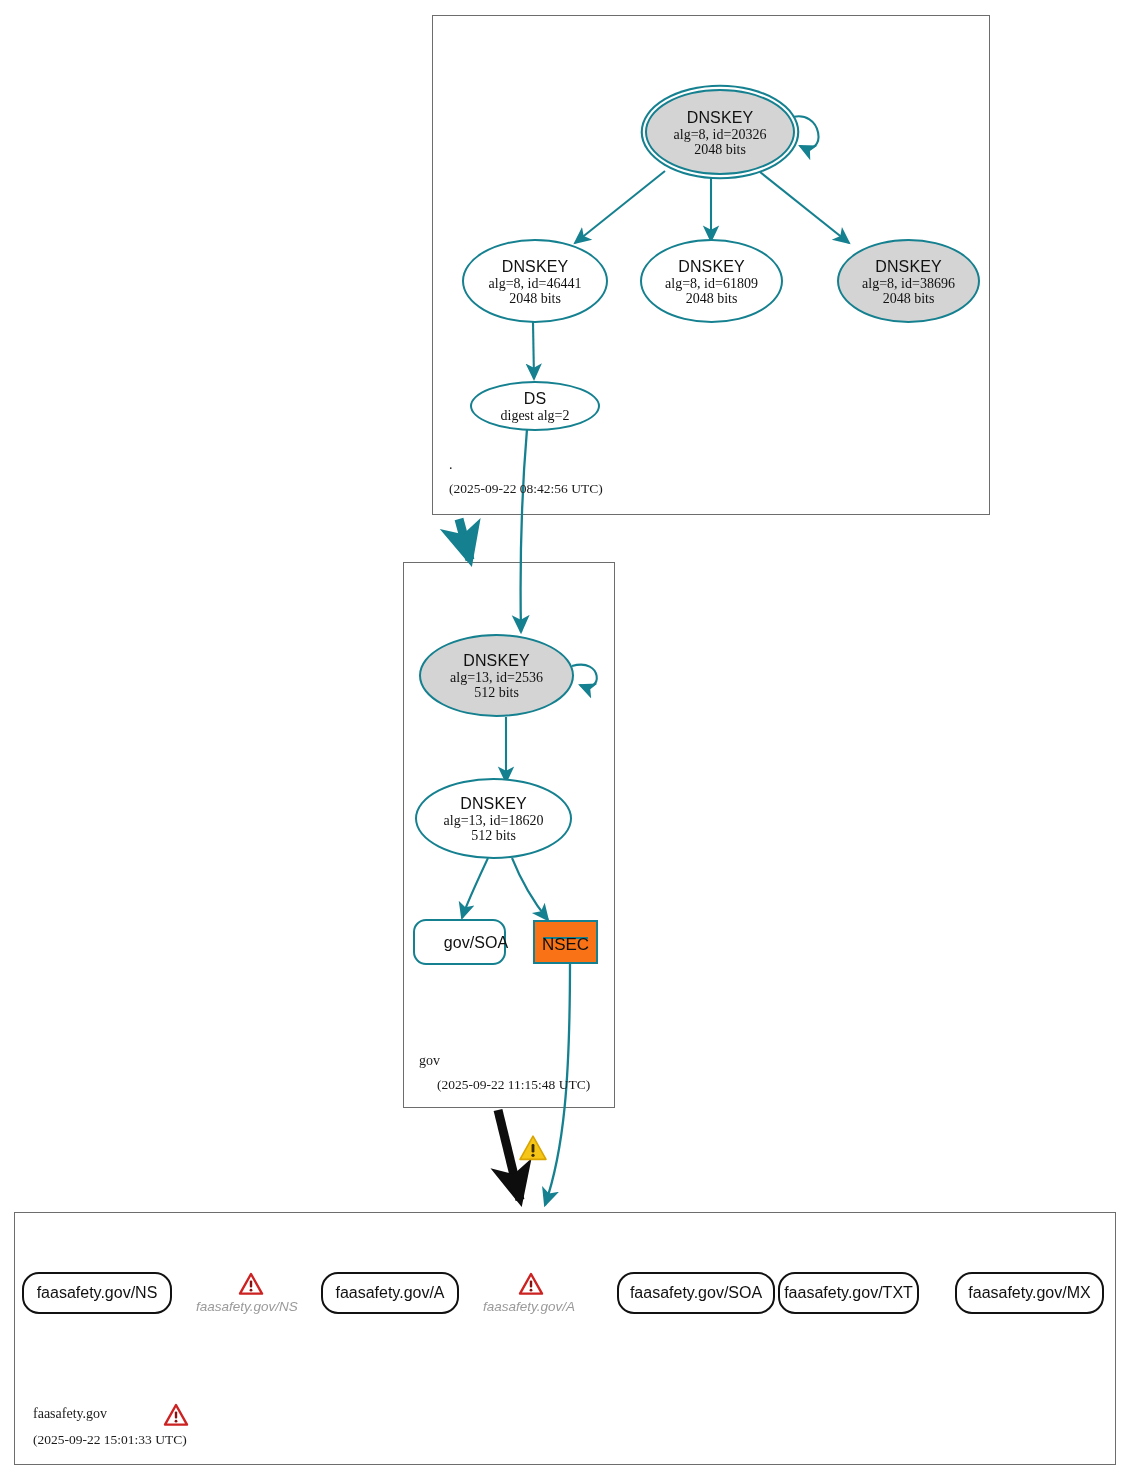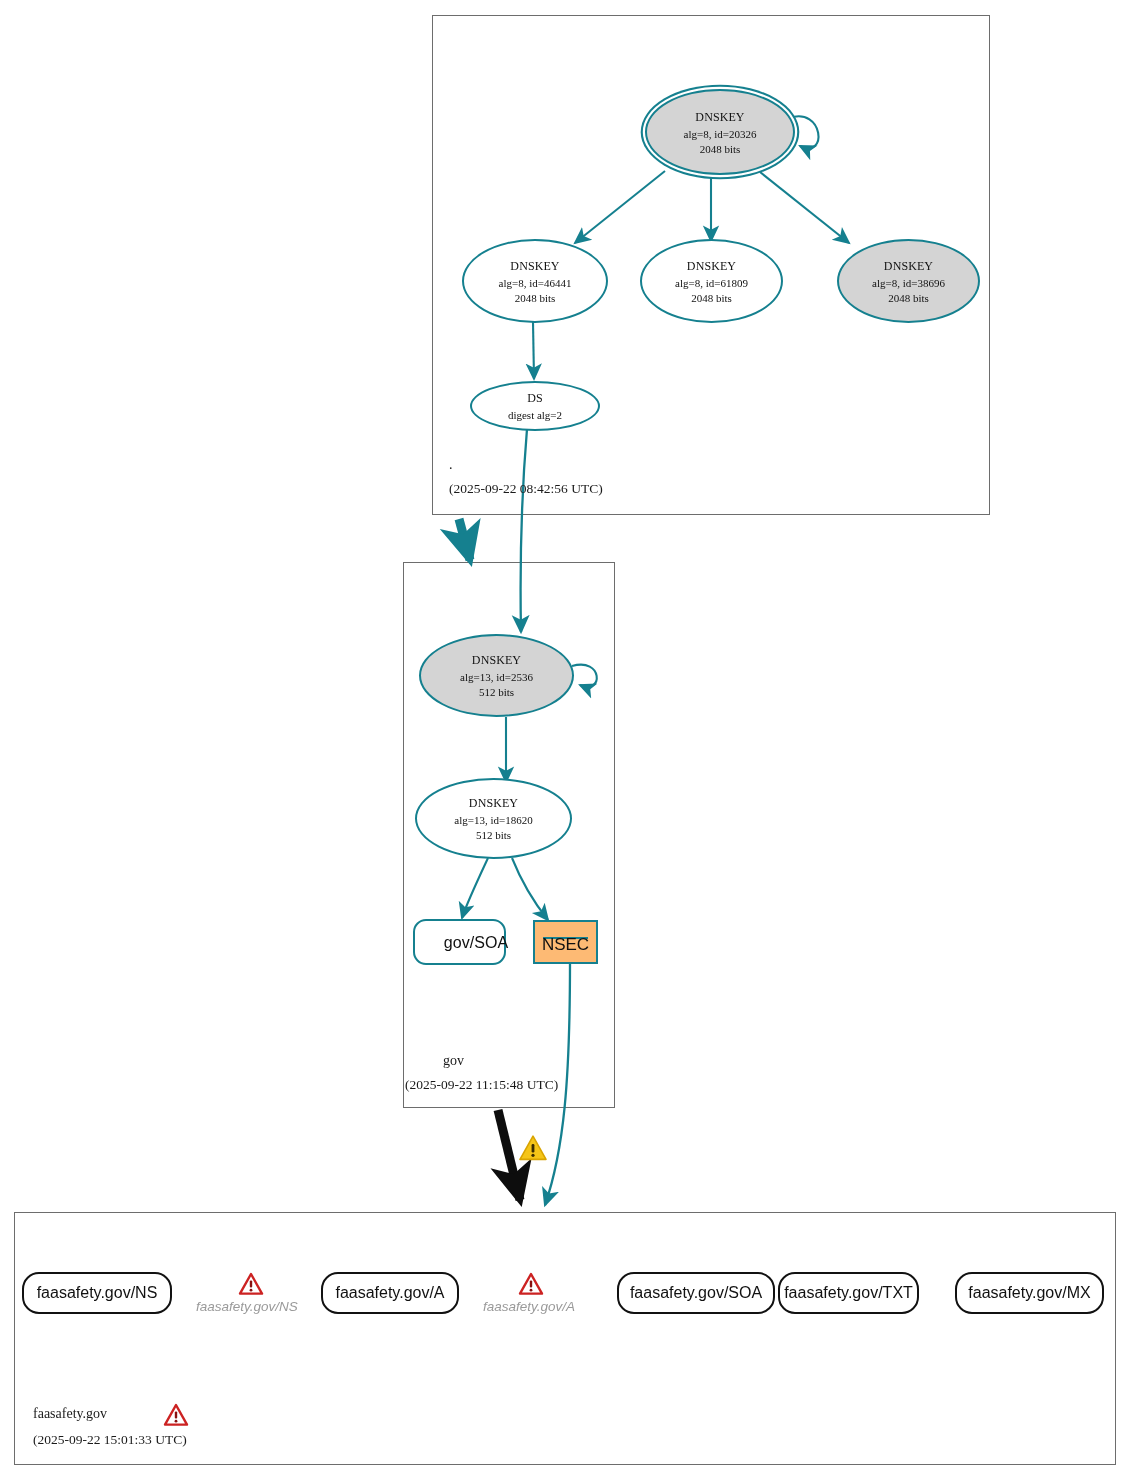--- a/index.html
+++ b/index.html
@@ -53,43 +53,43 @@
   .ellipse {
     border: 2.1px solid #15808f;
     border-radius: 50%;
     background: #ffffff;
   }
   .ellipse.shaded { background: #d4d4d4; }
   .ellipse.sep {
     box-shadow: 0 0 0 2.2px #ffffff, 0 0 0 4.3px #15808f;
   }
   .node .t1 {
-    font-family: Liberation Serif, serif;
-    font-size: 12px;
+    font-family: Liberation Sans, sans-serif;
+    font-size: 16px;
     line-height: 19px;
     letter-spacing: 0.1px;
   }
   .node .t2 {
     font-family: "Liberation Serif", serif;
-    font-size: 11px;
+    font-size: 14px;
     line-height: 15px;
   }
   .rrset-box {
     border: 2.1px solid #15808f;
     border-radius: 13px;
     background: #ffffff;
   }
   .rrset-box .t1 {
     font-family: "Liberation Sans", sans-serif;
     font-size: 16px;
     margin-left: 33px;
   }
   .nsec-node {
     border: 2.6px solid #15808f;
-    background: #fdba74;
+    background: #f97316;
     display: block;
     padding: 8px;
   }
   .nsec-head {
     height: 9px;
     border-bottom: 2.6px solid #15808f;
     width: 100%;
     box-sizing: border-box;
   }
   .nsec-body {
@@ -218,22 +218,22 @@
 
 <div class="node rrset-box" style="left:413px; top:919px; width:93px; height:46px;">
   <div class="t1">gov/SOA</div>
 </div>
 
 <div class="node nsec-node" style="left:533px; top:920px; width:65px; height:44px;">
   <div class="nsec-head"></div>
   <div class="nsec-body">NSEC</div>
 </div>
 
-<div class="zone-label" style="left:443px; top:1053px;">gov</div>
-<div class="zone-time" style="left:405px; top:1077px;">(2025-09-22 11:15:48 UTC)</div>
+<div class="zone-label" style="left:419px; top:1053px;">gov</div>
+<div class="zone-time" style="left:437px; top:1077px;">(2025-09-22 11:15:48 UTC)</div>
 
 <svg class="warn-icon" style="left:518px; top:1134px;" width="30" height="28" viewBox="0 0 30 28" xmlns="http://www.w3.org/2000/svg">
   <path d="M15,2.2 L28,25.4 L2,25.4 Z" fill="#f5c518" stroke="#d9a400" stroke-width="1.6" stroke-linejoin="round"></path>
   <rect x="13.6" y="10" width="2.8" height="8.4" rx="1.2" fill="#3b2d00"></rect>
   <circle cx="15" cy="21.3" r="1.6" fill="#3b2d00"></circle>
 </svg>
 
 <div class="leaf-box" style="left:22px; top:1272px; width:150px; height:42px;">
   <span>faasafety.gov/NS</span>
 </div>

